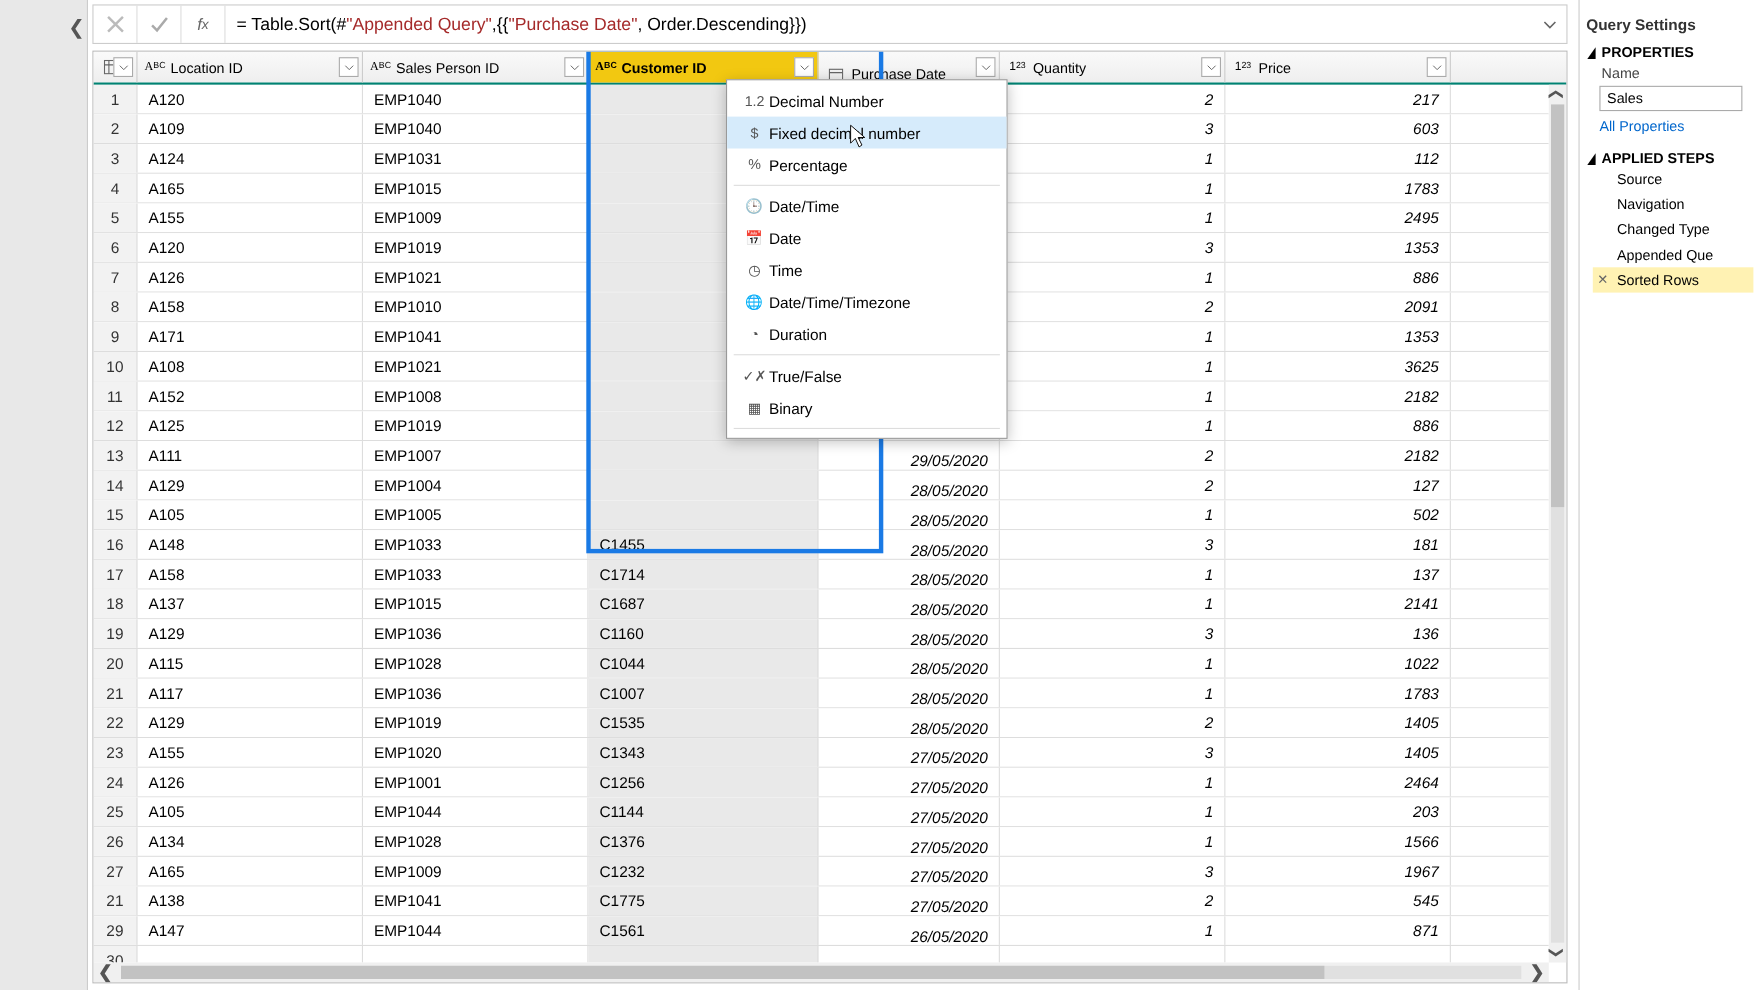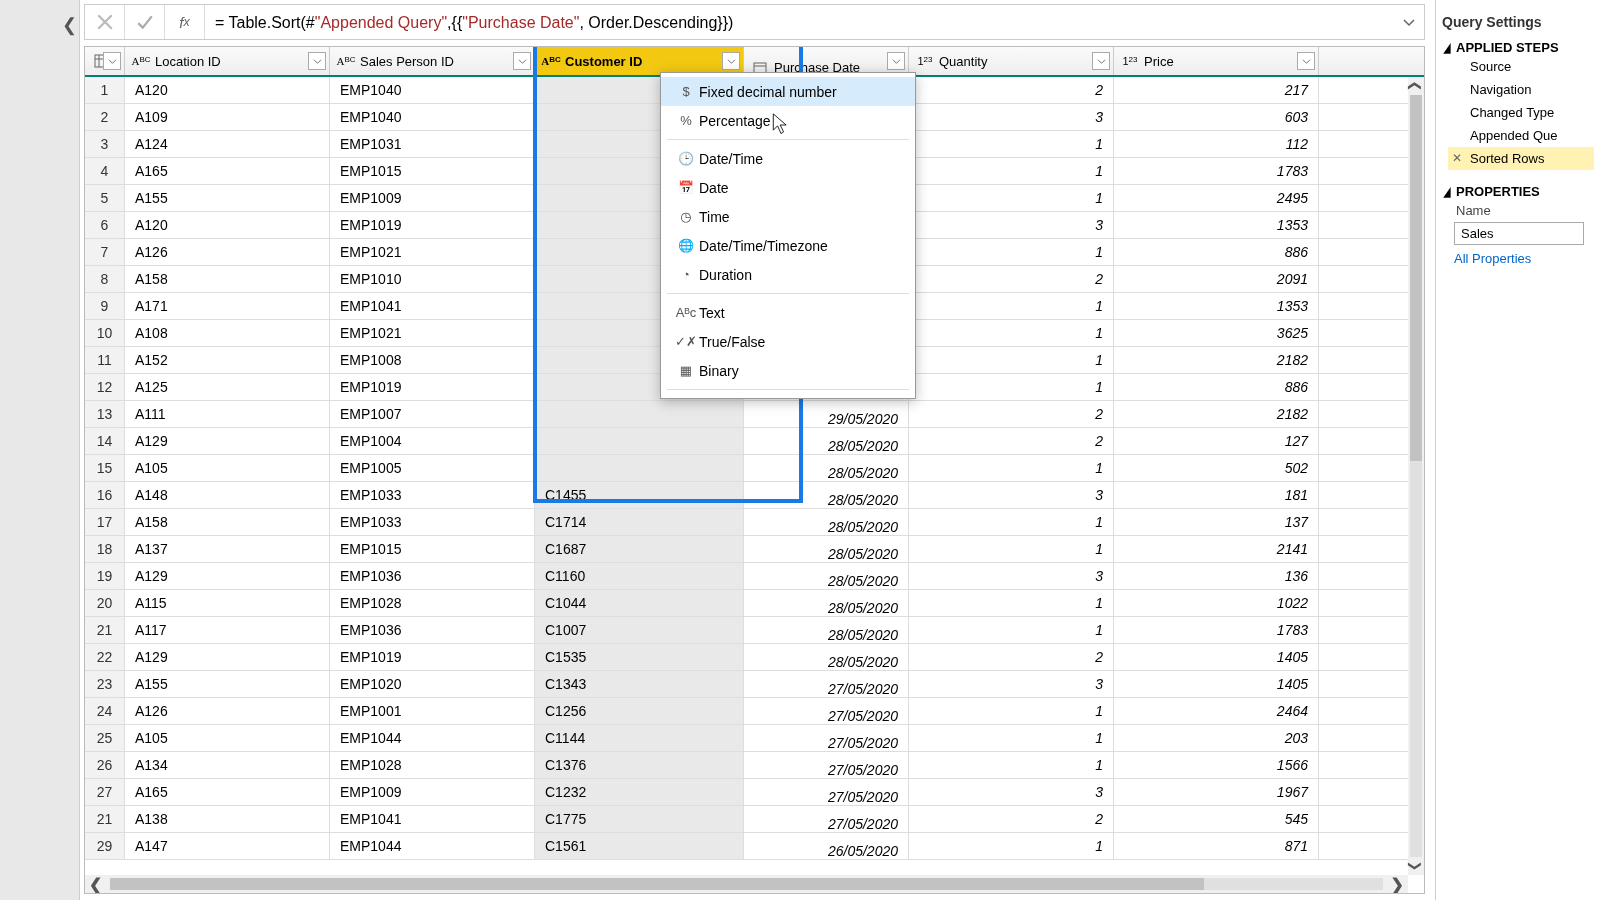--- a/index.html
+++ b/index.html
@@ -455,20 +455,29 @@
           </div>
           <div class="row">
             <div class="cell rownum col-idx">29</div>
             <div class="cell col-loc">A147</div>
             <div class="cell col-sp">EMP1044</div>
             <div class="cell col-cust custsel">C1561</div>
             <div class="cell date col-date">26/05/2020</div>
             <div class="cell num col-qty">1</div>
             <div class="cell num col-price">871</div>
           </div>
+          <div class="row">
+            <div class="cell rownum col-idx">30</div>
+            <div class="cell col-loc"></div>
+            <div class="cell col-sp"></div>
+            <div class="cell col-cust custsel"></div>
+            <div class="cell date col-date"></div>
+            <div class="cell num col-qty"></div>
+            <div class="cell num col-price"></div>
+          </div>
         </div>
 
       <div class="vscroll">
         <div class="arrow top">❮</div>
         <div class="track">
             <div class="thumb"></div>
           </div>
         <div class="arrow bottom">❯</div>
       </div>
       <style>.vscroll .arrow{transform:rotate(90deg);}</style>
@@ -478,20 +487,24 @@
         <div class="track">
             <div class="thumb"></div>
           </div>
         <span class="arrow">❯</span>
       </div>
 
       <div class="hi-frame" style="top:-4px; left:448px; width:270px; height:460px;"></div>
     </div>
 
     <div class="dtype-menu" id="dtype-menu">
+        <div class="mi">
+          <span class="mico">1.2</span>
+          <span class="lab">Decimal Number</span>
+        </div>
         <div class="mi hovered">
           <span class="mico">$</span>
           <span class="lab">Fixed decimal number</span>
         </div>
         <div class="mi">
           <span class="mico">%</span>
           <span class="lab">Percentage</span>
         </div>
         <div class="sep"></div>
         <div class="mi">
@@ -508,52 +521,48 @@
         </div>
         <div class="mi">
           <span class="mico">🌐</span>
           <span class="lab">Date/Time/Timezone</span>
         </div>
         <div class="mi">
           <span class="mico">◔</span>
           <span class="lab">Duration</span>
         </div>
         <div class="sep"></div>
-        <div class="mi">
-          <span class="mico">Aᴮc</span>
-          <span class="lab">Text</span>
-        </div>
         <div class="mi">
           <span class="mico">✓✗</span>
           <span class="lab">True/False</span>
         </div>
         <div class="mi">
           <span class="mico">▦</span>
           <span class="lab">Binary</span>
         </div>
         <div class="sep"></div>
       </div>
 
     <svg class="cursor" style="top:113px; left:692px;" viewBox="0 0 20 28">
       <path d="M1 1 L1 20 L6 15 L10 24 L13 22 L9 14 L16 14 Z" fill="#fff" stroke="#000" stroke-width="1"></path>
     </svg>
   </div>
 
   <div class="right-panel">
     <h3>Query Settings</h3>
+    <div class="rp-section">
+      <div style="font-size:13px; font-weight:700;"><span class="triangle">◢</span><span>PROPERTIES</span></div>
+      <div class="rp-label">Name</div>
+      <input class="rp-input" value="Sales" style="">
+      <div class="rp-link">All Properties</div>
+    </div>
     <div class="rp-section">
       <div style="font-size:13px; font-weight:700;"><span class="triangle">◢</span><span>APPLIED STEPS</span></div>
       <div class="steps" id="steps">
           <div class="step">Source</div>
           <div class="step">Navigation</div>
           <div class="step">Changed Type</div>
           <div class="step">Appended Que</div>
           <div class="step sel"><span class="x">✕</span>Sorted Rows</div>
         </div>
     </div>
-    <div class="rp-section">
-      <div style="font-size:13px; font-weight:700;"><span class="triangle">◢</span><span>PROPERTIES</span></div>
-      <div class="rp-label">Name</div>
-      <input class="rp-input" value="Sales" style="">
-      <div class="rp-link">All Properties</div>
-    </div>
   </div>
 </div>
 
 </body></html>

